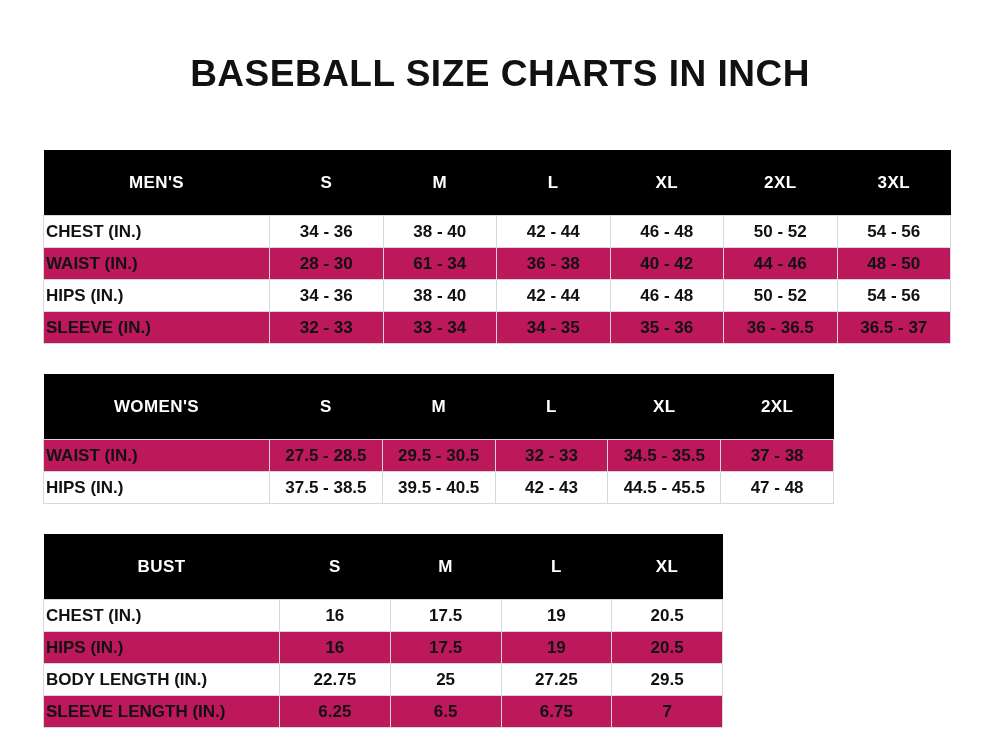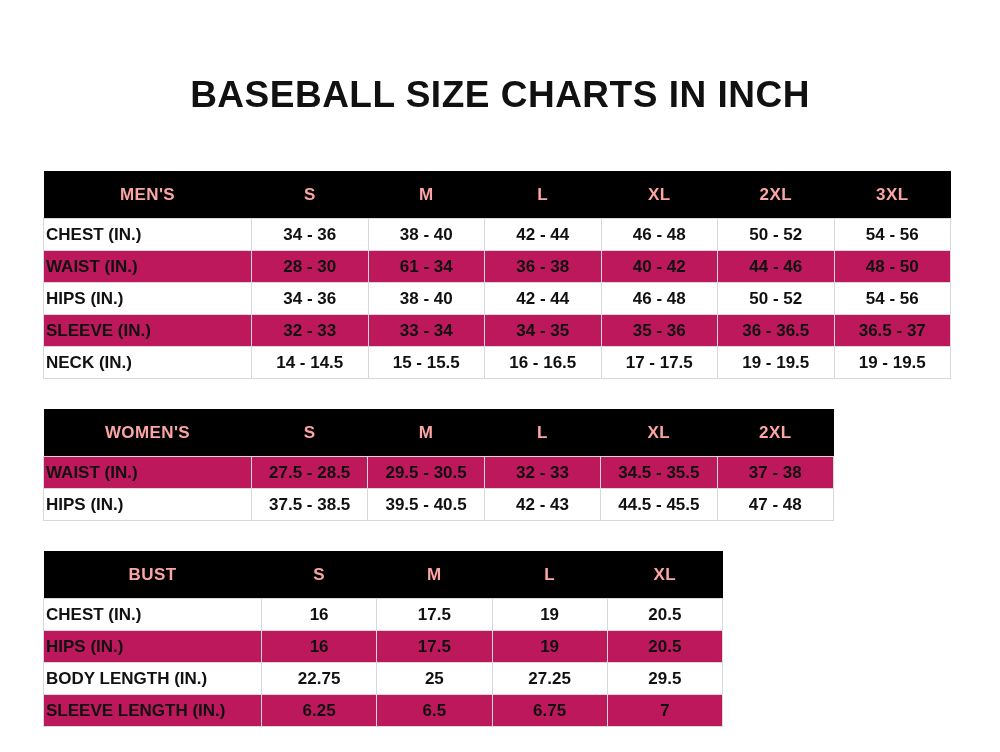--- a/index.html
+++ b/index.html
@@ -20,46 +20,46 @@
     height: 752px;
     background: #ffffff;
   }
   .title {
     text-align: center;
     font-size: 37px;
     font-weight: bold;
     letter-spacing: 0.5px;
     color: #111111;
     margin: 0;
-    padding-top: 74px;
+    padding-top: 53px;
   }
   .tables {
     margin-top: 55px;
     padding-left: 43px;
   }
   table {
     border-collapse: collapse;
     table-layout: fixed;
     font-size: 17px;
     font-weight: bold;
   }
   table.men { width: 908px; }
   table.women { width: 791px; }
   table.youth { width: 680px; }
 
   thead th {
     background: #000000;
-    color: #fca5a5;
+    color: #ffffff;
     height: 47px;
     font-size: 17px;
     font-weight: bold;
     letter-spacing: 0.4px;
     border: none;
     text-align: center;
-    padding: 0;
+    padding: 9px;
   }
   thead th.rowhead {
     text-align: center;
   }
   tbody td {
     height: 31px;
     text-align: center;
     border: 1px solid #d8d8d8;
     padding: 0 2px;
     color: #111111;
@@ -130,29 +130,20 @@
         </tr>
         <tr class="alt">
           <td class="rowhead">SLEEVE (IN.)</td>
           <td>32 - 33</td>
           <td>33 - 34</td>
           <td>34 - 35</td>
           <td>35 - 36</td>
           <td>36 - 36.5</td>
           <td>36.5 - 37</td>
         </tr>
-        <tr>
-          <td class="rowhead">NECK (IN.)</td>
-          <td>14 - 14.5</td>
-          <td>15 - 15.5</td>
-          <td>16 - 16.5</td>
-          <td>17 - 17.5</td>
-          <td>19 - 19.5</td>
-          <td>19 - 19.5</td>
-        </tr>
       </tbody>
     </table>
 
     <div class="spacer-women"></div>
 
     <table class="women">
       <thead>
         <tr>
           <th class="rowhead">WOMEN'S</th>
           <th>S</th>

